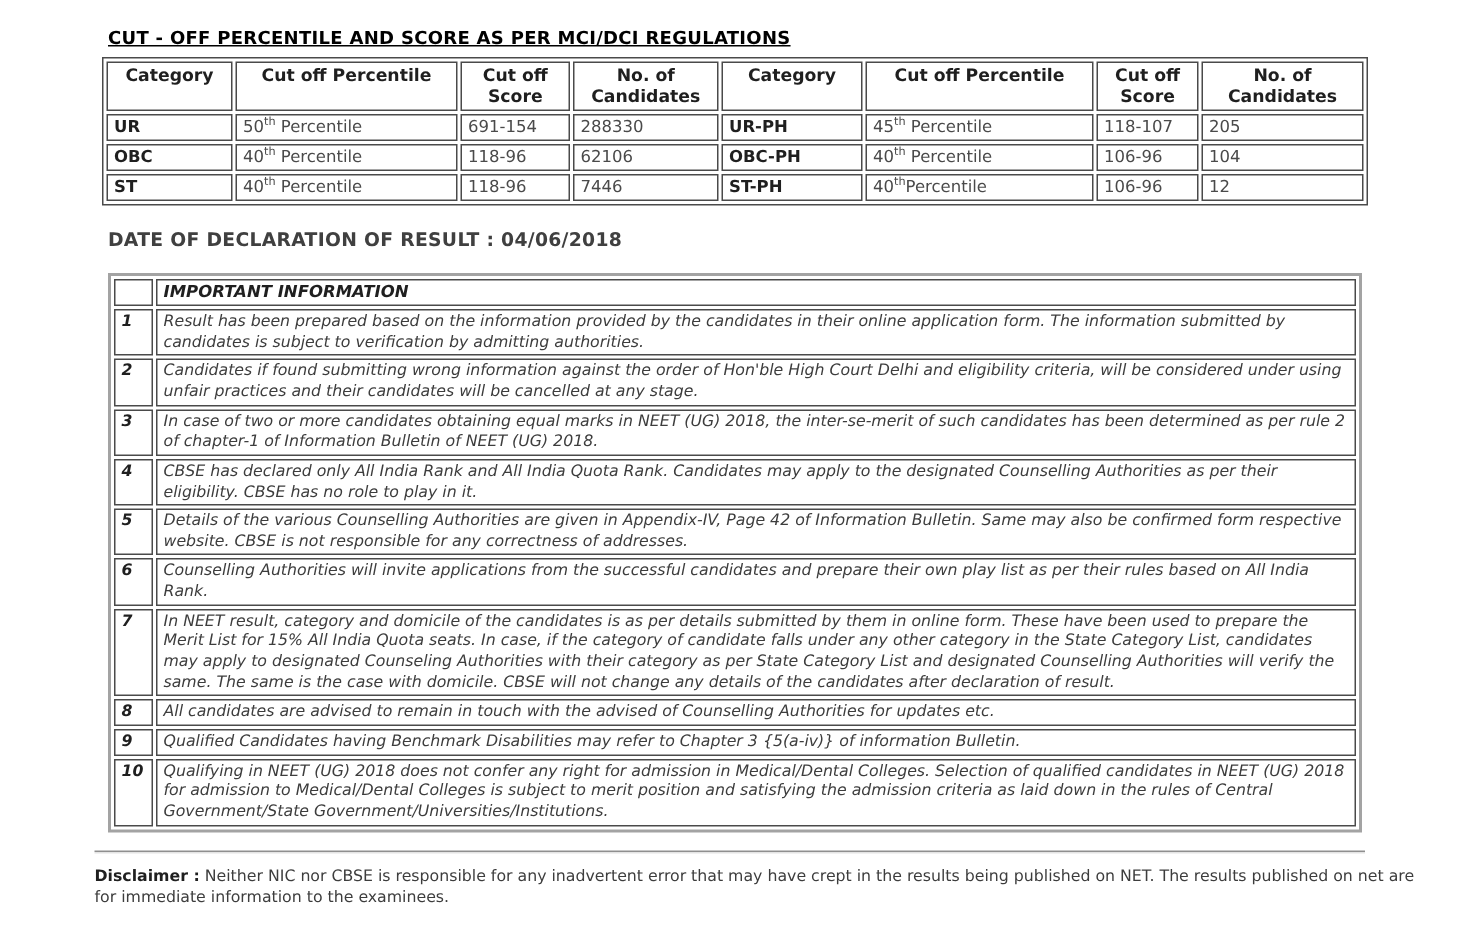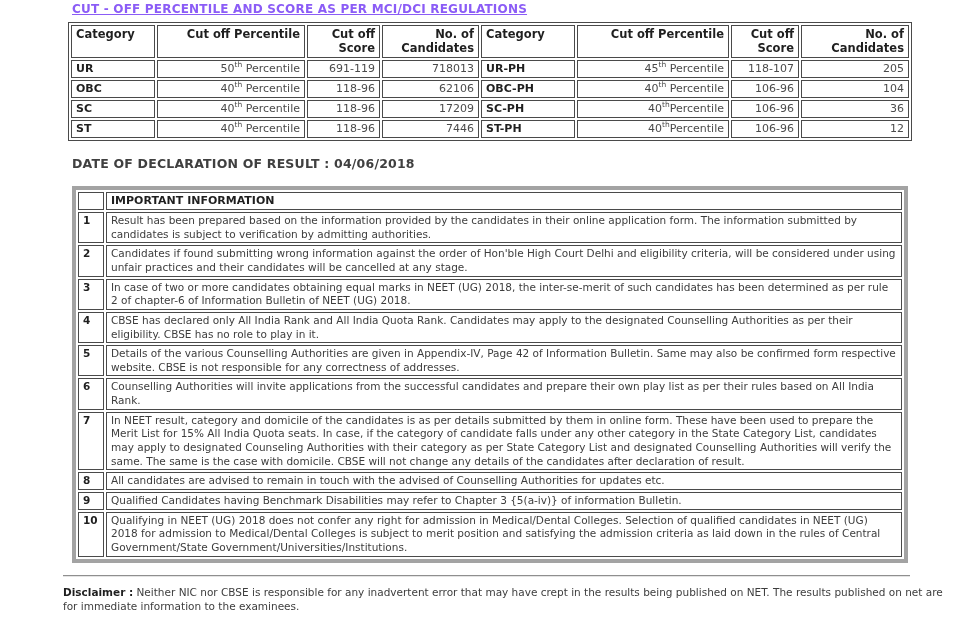--- a/index.html
+++ b/index.html
@@ -6,22 +6,22 @@
   html, body { margin: 0; padding: 0; }
   body {
     width: 978px; height: 628px; overflow: hidden;
     background: #ffffff;
     font-family: "DejaVu Sans", "Liberation Sans", sans-serif;
     color: #3d3d3d;
   }
   .page { padding: 2px 0 0 63px; }
 
   .title {
-    margin: 0 0 6px 9px;
-    font-size: 12px; font-weight: bold; color: #8b5cf6;
+    margin: 16px 0 6px 9px;
+    font-size: 12px; font-weight: bold; color: #000000;
     text-decoration: underline;
     letter-spacing: 0.2px;
   }
 
   
   table.cutoff {
     margin-left: 5px;
     width: 842px;
     table-layout: fixed;
     border-collapse: separate;
@@ -30,47 +30,48 @@
     background: #ffffff;
   }
   table.cutoff th, table.cutoff td {
     border: 1px solid #4a4a4a;
     padding: 1px 4px;
     font-size: 11px;
     overflow: hidden;
   }
   table.cutoff th {
     font-size: 11.5px; font-weight: bold; color: #1f1f1f;
-    text-align: right; vertical-align: top; line-height: 1.25;
-  }
-  table.cutoff th.lft { text-align: left; }
+    text-align: center; vertical-align: top; line-height: 1.25;
+  }
+  table.cutoff th.lft { text-align: center; }
   table.cutoff td { height: 18px; color: #4a4a4a; }
   table.cutoff td.cat { font-weight: bold; color: #1f1f1f; text-align: left; vertical-align: top; }
-  table.cutoff td.ctr, table.cutoff td.pct { text-align: right; vertical-align: middle; }
+  table.cutoff td.ctr, table.cutoff td.pct { text-align: left; vertical-align: middle; }
   table.cutoff sup { font-size: 7.5px; line-height: 0; }
 
   .col-cat-l { width: 84px; }  .col-pct-l { width: 148px; }
   .col-sc-l  { width: 73px; }  .col-cnd-l { width: 97px; }
   .col-cat-r { width: 94px; }  .col-pct-r { width: 152px; }
   .col-sc-r  { width: 68px; }  .col-cnd-r { width: 108px; }
 
   .date-line {
     margin: 15px 0 15px 9px;
     font-size: 12.5px; font-weight: bold; color: #404040;
     letter-spacing: 0.2px;
   }
 
   
   table.info {
     margin-left: 9px;
     width: 836px;
     table-layout: fixed;
     border-collapse: separate;
     border-spacing: 2px;
-    border: 4px solid #a3a3a3;
+    border: 2px solid #a3a3a3;
+    font-style: italic;
   }
   table.info td {
     border: 1px solid #4a4a4a;
     padding: 1px 4px;
     font-size: 10.5px;
     line-height: 1.3;
     vertical-align: top;
     color: #3d3d3d;
   }
   table.info td.num { width: 26px; font-weight: bold; color: #1f1f1f; }
@@ -117,46 +118,36 @@
         <th class="lft">Category</th>
         <th>Cut off Percentile</th>
         <th>Cut off Score</th>
         <th>No. of Candidates</th>
       </tr>
     </thead>
     <tbody>
       <tr>
         <td class="cat">UR</td>
         <td class="pct"><span>50</span><sup>th</sup><span> Percentile</span></td>
-        <td class="ctr">691-119</td>
-        <td class="ctr">718013</td>
+        <td class="ctr">691-154</td>
+        <td class="ctr">288330</td>
         <td class="cat">UR-PH</td>
         <td class="pct"><span>45</span><sup>th</sup><span> Percentile</span></td>
         <td class="ctr">118-107</td>
         <td class="ctr">205</td>
       </tr>
       <tr>
         <td class="cat">OBC</td>
         <td class="pct"><span>40</span><sup>th</sup><span> Percentile</span></td>
         <td class="ctr">118-96</td>
         <td class="ctr">62106</td>
         <td class="cat">OBC-PH</td>
         <td class="pct"><span>40</span><sup>th</sup><span> Percentile</span></td>
         <td class="ctr">106-96</td>
         <td class="ctr">104</td>
-      </tr>
-      <tr>
-        <td class="cat">SC</td>
-        <td class="pct"><span>40</span><sup>th</sup><span> Percentile</span></td>
-        <td class="ctr">118-96</td>
-        <td class="ctr">17209</td>
-        <td class="cat">SC-PH</td>
-        <td class="pct"><span>40</span><sup>th</sup><span>Percentile</span></td>
-        <td class="ctr">106-96</td>
-        <td class="ctr">36</td>
       </tr>
       <tr>
         <td class="cat">ST</td>
         <td class="pct"><span>40</span><sup>th</sup><span> Percentile</span></td>
         <td class="ctr">118-96</td>
         <td class="ctr">7446</td>
         <td class="cat">ST-PH</td>
         <td class="pct"><span>40</span><sup>th</sup><span>Percentile</span></td>
         <td class="ctr">106-96</td>
         <td class="ctr">12</td>
@@ -179,21 +170,21 @@
     <tr>
       <td class="num">1</td>
       <td class="txt">Result has been prepared based on the information provided by the candidates in their online application form. The information submitted by candidates is subject to verification by admitting authorities.</td>
     </tr>
     <tr>
       <td class="num">2</td>
       <td class="txt">Candidates if found submitting wrong information against the order of Hon'ble High Court Delhi and eligibility criteria, will be considered under using unfair practices and their candidates will be cancelled at any stage.</td>
     </tr>
     <tr>
       <td class="num">3</td>
-      <td class="txt">In case of two or more candidates obtaining equal marks in NEET (UG) 2018, the inter-se-merit of such candidates has been determined as per rule 2 of chapter-6 of Information Bulletin of NEET (UG) 2018.</td>
+      <td class="txt">In case of two or more candidates obtaining equal marks in NEET (UG) 2018, the inter-se-merit of such candidates has been determined as per rule 2 of chapter-1 of Information Bulletin of NEET (UG) 2018.</td>
     </tr>
     <tr>
       <td class="num">4</td>
       <td class="txt">CBSE has declared only All India Rank and All India Quota Rank. Candidates may apply to the designated Counselling Authorities as per their eligibility. CBSE has no role to play in it.</td>
     </tr>
     <tr>
       <td class="num">5</td>
       <td class="txt">Details of the various Counselling Authorities are given in Appendix-IV, Page 42 of Information Bulletin. Same may also be confirmed form respective website. CBSE is not responsible for any correctness of addresses.</td>
     </tr>
     <tr>

